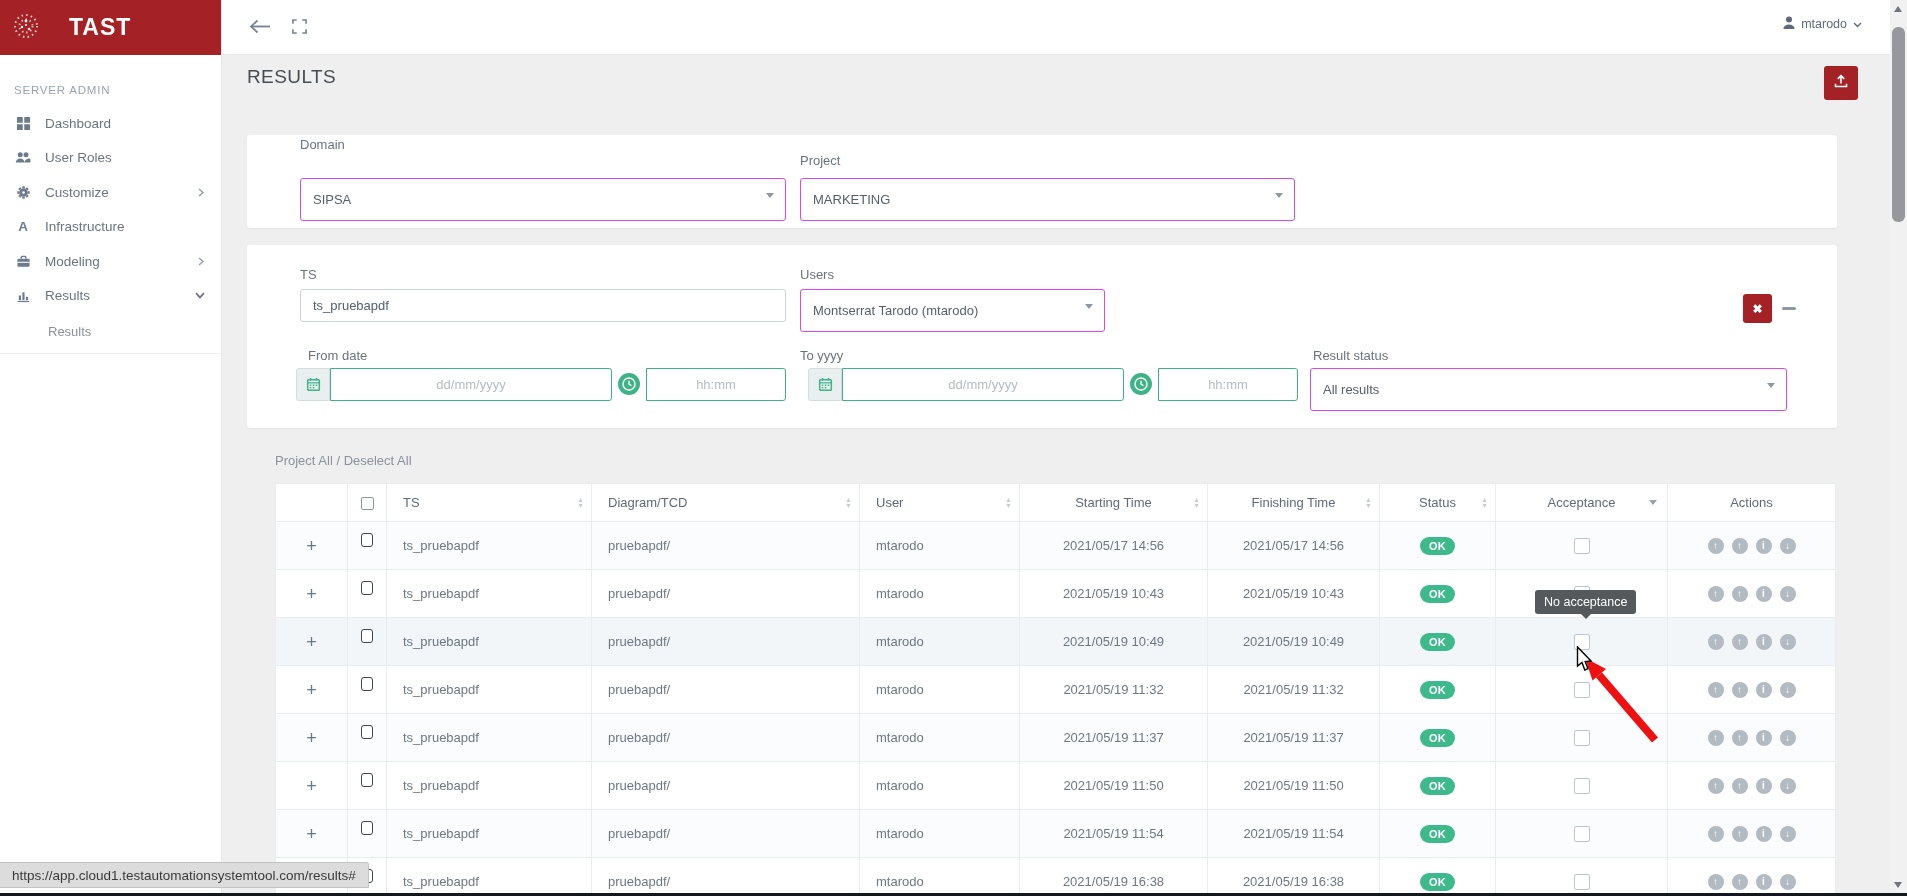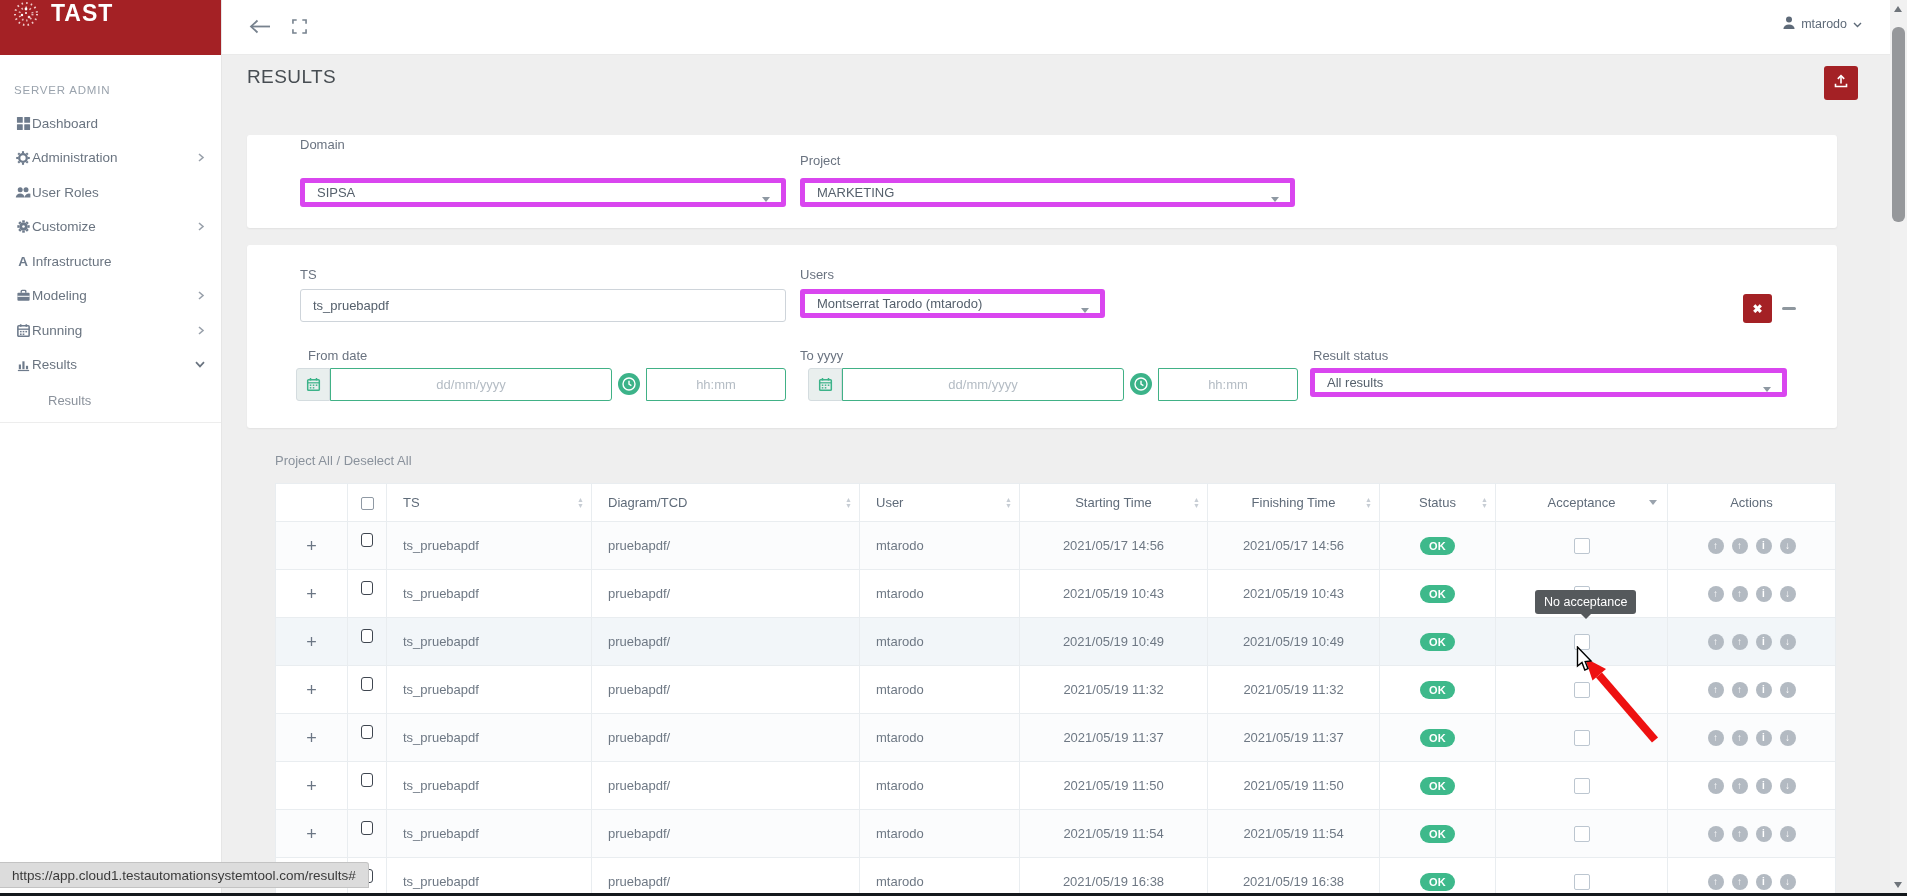--- a/index.html
+++ b/index.html
@@ -3,24 +3,24 @@
 <meta charset="utf-8">
 <style>
   * { margin:0; padding:0; box-sizing:border-box; }
   html,body { background:#fff; }
   .screen{ position:relative; width:1907px; height:896px; overflow:hidden;
            font-family:"Liberation Sans", sans-serif; background:#fff; }
 
   
   .sidebar{ position:absolute; left:0; top:0; width:222px; height:896px; background:#fff;
             border-right:1px solid #e6e6e6; z-index:5; }
-  .logo-bar{ height:55px; background:#a42125; display:flex; align-items:flex-start; padding-left:12px; gap:11px; }
+  .logo-bar{ height:55px; background:#a42125; display:flex; align-items:center; padding-left:12px; gap:29px; }
   .logo-text{ color:#fff; font-size:23px; font-weight:bold; letter-spacing:1px; }
   .section-label{ margin:29px 0 10px 14px; font-size:11.5px; color:#9aa3ad; letter-spacing:.8px; }
-  .nav-item{ display:flex; align-items:center; height:34.5px; padding:0 16px 0 14px; 
+  .nav-item{ display:flex; align-items:center; height:34.5px; padding:0 16px 0 14px; gap:13px;
              font-size:13.5px; color:#6a7480; cursor:pointer; }
   .nav-icon{ width:18px; display:flex; justify-content:center; align-items:center; color:#6e7b8c; }
   .nav-label{ flex:0 1 auto; }
   .chev{ margin-left:auto; display:flex; }
   .submenu{ border-bottom:1px solid #ededed; padding:2px 0 6px 0; }
   .subitem{ height:32px; display:flex; align-items:center; padding-left:48px; font-size:13px; color:#8b929c; cursor:pointer; }
   .font-a{ font-weight:bold; font-size:13.5px; color:#6e7b8c; }
 
   
   .topbar{ position:absolute; left:222px; top:0; width:1668px; height:55px; background:#fff;
@@ -34,21 +34,21 @@
   .content{ position:absolute; left:222px; top:55px; width:1668px; height:841px; background:#efefef; }
   .page-title{ position:absolute; left:25px; top:8px; font-size:19px; font-weight:500; color:#474d52;
                letter-spacing:.4px; line-height:28px; }
   .upload-btn{ position:absolute; left:1602px; top:11px; width:34px; height:34px; background:#a42125;
                border-radius:3px; display:flex; align-items:center; justify-content:center; cursor:pointer; }
 
   .card{ position:absolute; background:#fff; border-radius:3px; box-shadow:0 1px 2px rgba(0,0,0,.06); }
   .card1{ left:25px; top:80px; width:1590px; height:93px; }
   .card2{ left:25px; top:190px; width:1590px; height:183px; }
   .f-label{ position:absolute; font-size:13px; color:#6a7380; }
-  .sel{ position:absolute; height:29px; border:5px solid #d946ef; border-radius:3px; background:#fff;
+  .sel{ position:absolute; height:43px; border:1px solid #d946ef; border-radius:3px; background:#fff;
         display:flex; align-items:center; padding:0 26px 0 12px; font-size:13px; color:#55606c; cursor:pointer; }
   .sel .caret{ position:absolute; right:11px; top:14px; width:0; height:0;
                border-left:4px solid transparent; border-right:4px solid transparent; border-top:5px solid #8e98a2; }
   .txt-input{ position:absolute; height:33px; border:1px solid #ced4da; border-radius:3px; background:#fff;
               font-size:13px; color:#55606c; padding:0 12px; font-family:"Liberation Sans",sans-serif; outline:none; }
   .dt-addon{ position:absolute; width:34px; height:33px; background:#e9efee; border:1px solid #d4dcdf;
              border-radius:3px 0 0 3px; display:flex; align-items:center; justify-content:center; }
   .dt-input{ position:absolute; height:33px; border:1.5px solid #41b186; border-radius:0 3px 3px 0; background:#fff;
              font-size:13px; color:#55606c; text-align:center; outline:none; font-family:"Liberation Sans",sans-serif; }
   .dt-input::placeholder{ color:#b4bcc4; }
@@ -132,43 +132,20 @@
         <svg width="15" height="15" viewBox="0 0 16 16" fill="currentColor">
             <rect x="1" y="1" width="6.2" height="6.2" rx=".6"></rect>
             <rect x="8.8" y="1" width="6.2" height="6.2" rx=".6"></rect>
             <rect x="1" y="8.8" width="6.2" height="6.2" rx=".6"></rect>
             <rect x="8.8" y="8.8" width="6.2" height="6.2" rx=".6"></rect>
           </svg>
       </span>
       <span class="nav-label">Dashboard</span>
     </div>
 
-    <div class="nav-item">
-      <span class="nav-icon">
-        <svg width="16" height="16" viewBox="0 0 16 16" stroke="currentColor" fill="none">
-          <circle cx="8" cy="8" r="3.8" stroke-width="2.3"></circle>
-          <g stroke-width="2.1">
-              <path d="M8 3.2 V1.2"></path>
-              <path d="M8 12.8 V14.8"></path>
-              <path d="M3.2 8 H1.2"></path>
-              <path d="M12.8 8 H14.8"></path>
-              <path d="M11.39 4.61 L12.81 3.19"></path>
-              <path d="M4.61 4.61 L3.19 3.19"></path>
-              <path d="M4.61 11.39 L3.19 12.81"></path>
-              <path d="M11.39 11.39 L12.81 12.81"></path>
-            </g>
-        </svg>
-      </span>
-      <span class="nav-label">Administration</span>
-      <span class="chev">
-          <svg width="8" height="9" viewBox="0 0 8 9" fill="none" stroke="#99a1ab" stroke-width="1.6">
-            <polyline points="2,1 6,4.5 2,8"></polyline>
-          </svg>
-        </span>
-    </div>
 
     <div class="nav-item">
       <span class="nav-icon">
         <svg width="16" height="15" viewBox="0 0 16 15" fill="currentColor">
           <circle cx="5.2" cy="4.8" r="2.5"></circle>
             <circle cx="11" cy="4.8" r="2.5"></circle>
           <path d="M0.8 12.6 a4.4 4.2 0 0 1 8.8 0 z"></path>
             <path d="M9.6 12.6 a4.3 4.1 0 0 1 5.8 -3.9 l0 3.9 z"></path>
         </svg>
       </span>
@@ -216,42 +193,20 @@
         </svg>
       </span>
       <span class="nav-label">Modeling</span>
       <span class="chev">
           <svg width="8" height="9" viewBox="0 0 8 9" fill="none" stroke="#99a1ab" stroke-width="1.6">
             <polyline points="2,1 6,4.5 2,8"></polyline>
           </svg>
         </span>
     </div>
 
-    <div class="nav-item">
-      <span class="nav-icon">
-        <svg width="15" height="15" viewBox="0 0 16 16" fill="none" stroke="currentColor">
-          <rect x="2" y="3" width="12" height="11.2" rx="1" stroke-width="1.7"></rect>
-          <path d="M5 1.3 V4 M11 1.3 V4" stroke-width="1.7"></path>
-            <path d="M2 6.6 h12" stroke-width="1.4"></path>
-          <g fill="currentColor" stroke="none">
-              <rect x="4.2" y="8.4" width="1.8" height="1.6"></rect>
-              <rect x="7.1" y="8.4" width="1.8" height="1.6"></rect>
-              <rect x="10" y="8.4" width="1.8" height="1.6"></rect>
-              <rect x="4.2" y="11.2" width="1.8" height="1.6"></rect>
-              <rect x="7.1" y="11.2" width="1.8" height="1.6"></rect>
-            </g>
-        </svg>
-      </span>
-      <span class="nav-label">Running</span>
-      <span class="chev">
-          <svg width="8" height="9" viewBox="0 0 8 9" fill="none" stroke="#99a1ab" stroke-width="1.6">
-            <polyline points="2,1 6,4.5 2,8"></polyline>
-          </svg>
-        </span>
-    </div>
 
     <div class="nav-item">
       <span class="nav-icon">
         <svg width="15" height="15" viewBox="0 0 16 16" fill="currentColor">
           <rect x="3" y="8" width="2.3" height="5"></rect>
             <rect x="6.8" y="4.6" width="2.3" height="8.4"></rect>
             <rect x="10.6" y="9.4" width="2.3" height="3.6"></rect>
           <path d="M2 14.4 h12" stroke="currentColor" stroke-width="1.3"></path>
         </svg>
       </span>

